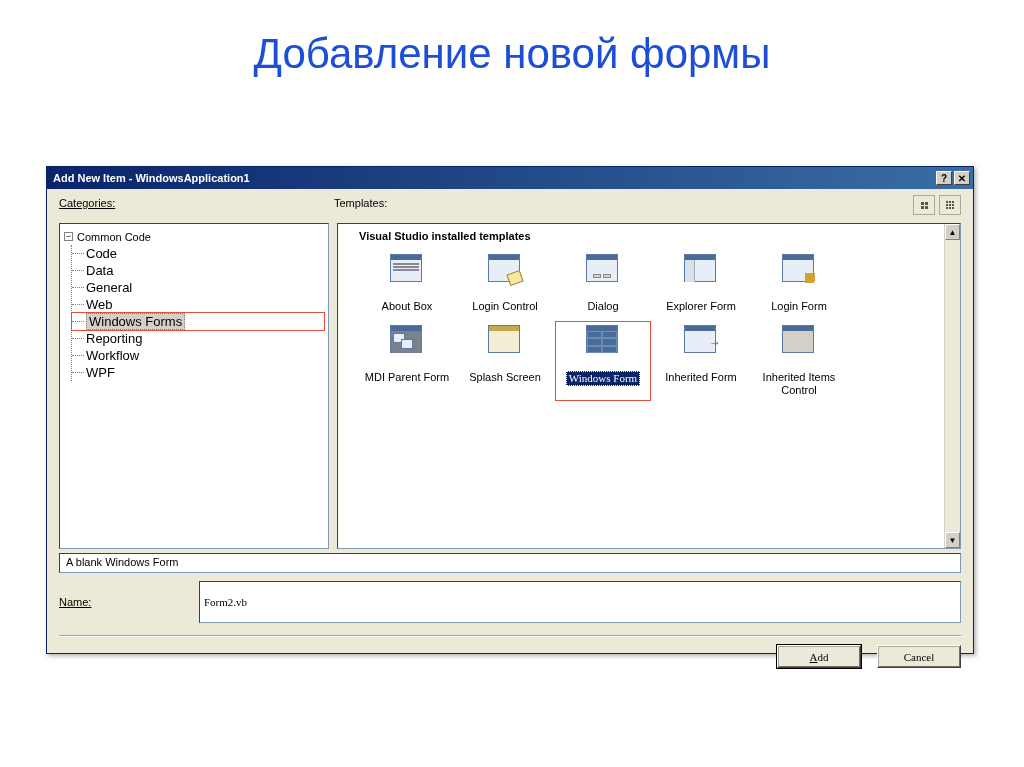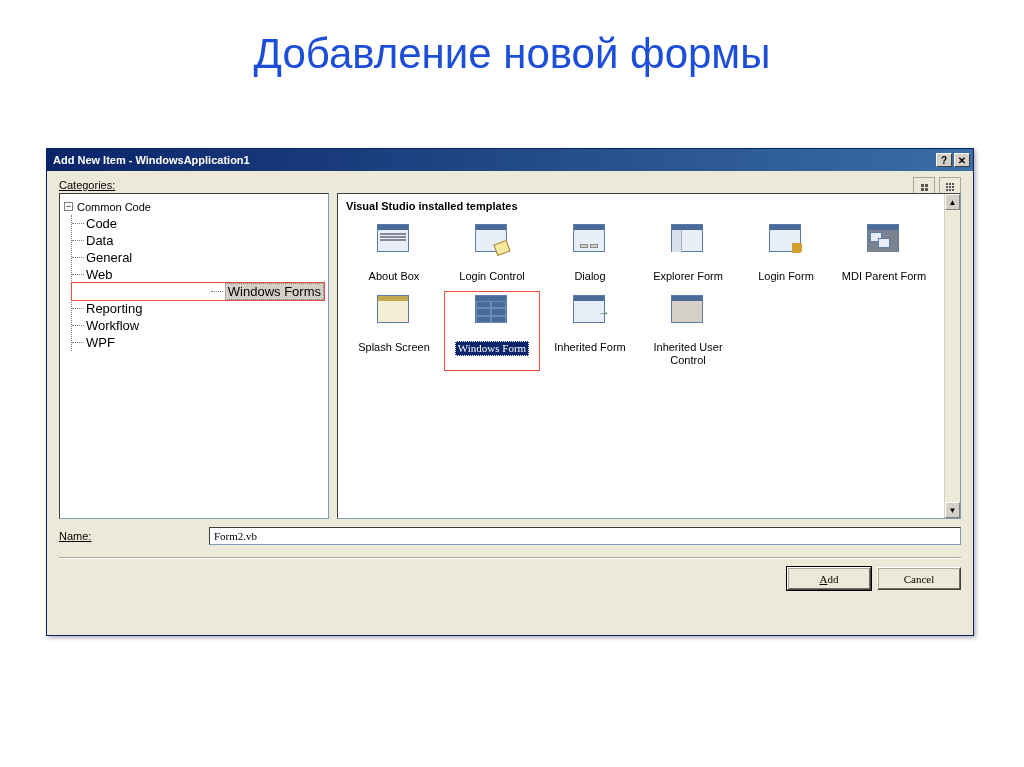--- a/index.html
+++ b/index.html
@@ -1,50 +1,50 @@
 <!DOCTYPE html>
 <html><head>
 <meta charset="utf-8">
 <style>
   * { box-sizing: border-box; margin: 0; padding: 0; }
   body { font-family: Tahoma, Arial, sans-serif; background: #fff; width: 1024px; height: 767px; position: relative; overflow: hidden; }
   .slide-title { font-size: 42px; font-weight: 400; text-align: center; padding: 30px 0 20px; color: #1d4ed8; font-family: Arial, sans-serif; }
 
-  .dialog { position: absolute; left: 46px; top: 148px; width: 928px; height: 488px; background: #ece9d8; border: 1px solid #0a246a; box-shadow: 2px 2px 4px rgba(0,0,0,0.3); }
+  .dialog { position: absolute; left: 46px; top: 166px; width: 928px; height: 488px; background: #ece9d8; border: 1px solid #0a246a; box-shadow: 2px 2px 4px rgba(0,0,0,0.3); }
   .titlebar { height: 22px; background: linear-gradient(to right, #0a246a, #3a6ea5); display: flex; align-items: center; padding: 0 3px 0 6px; color: #fff; font-size: 11px; font-weight: bold; }
   .titlebar-text { flex: 1; }
   .titlebar-btns { display: flex; gap: 2px; }
   .titlebar-btn { width: 16px; height: 14px; background: #d4d0c8; border: 1px solid #fff; border-right-color: #404040; border-bottom-color: #404040; display: flex; align-items: center; justify-content: center; font-size: 10px; font-weight: bold; color: #000; cursor: pointer; }
 
   .dialog-body { padding: 8px 12px 10px; position: relative; height: calc(100% - 22px); }
 
-  .top-labels { display: flex; gap: 0; margin-bottom: 2px; }
+  .top-labels { display: flex; gap: 0; margin-bottom: 14px; }
   .cat-label { width: 275px; font-size: 11px; color: #000; }
   .cat-label span { text-decoration: underline; }
   .tmpl-label { font-size: 11px; color: #000; flex: 1; }
 
   .view-btns { position: absolute; right: 12px; top: 6px; display: flex; gap: 4px; }
   .view-btn { width: 22px; height: 20px; background: #ece9d8; border: 1px solid #aca899; display: flex; align-items: center; justify-content: center; cursor: pointer; }
   .view-btn-icons { display: grid; grid-template-columns: 3px 3px; grid-template-rows: 3px 3px; gap: 1px; }
   .view-btn-icons div { background: #555; }
   .view-btn.small .view-btn-icons { grid-template-columns: 2px 2px 2px; grid-template-rows: 2px 2px 2px; }
 
   .panels { display: flex; gap: 8px; height: 326px; }
   .tree-panel { width: 270px; background: #fff; border: 1px solid #7f9db9; border-top-color: #404040; border-left-color: #404040; padding: 4px; overflow: auto; }
   .tree-root { font-size: 11px; }
   .tree-node { display: flex; align-items: center; height: 17px; cursor: pointer; }
   .tree-toggle { width: 9px; height: 9px; border: 1px solid #808080; display: flex; align-items: center; justify-content: center; margin-right: 4px; font-size: 9px; line-height: 1; background: #fff; }
   .tree-children { margin-left: 7px; border-left: 1px dotted #808080; padding-left: 0; }
   .tree-child { display: flex; align-items: center; height: 17px; font-size: 13px; cursor: pointer; position: relative; }
   .tree-child::before { content: ''; display: inline-block; width: 12px; border-top: 1px dotted #808080; margin-right: 2px; }
   .tree-child.selected span.label { background: #d4d0c8; border: 1px dotted #808080; padding: 0 2px; }
-  .tree-child.highlighted { outline: 1px solid #e74c3c; outline-offset: 0; justify-content: flex-end; }
+  .tree-child.highlighted { outline: 1px solid #e74c3c; outline-offset: 0; }
 
   .template-panel { flex: 1; background: #fff; border: 1px solid #7f9db9; border-top-color: #404040; border-left-color: #404040; position: relative; display: flex; }
-  .template-content { flex: 1; padding: 6px 8px; overflow: hidden; }
+  .template-content { flex: 1; padding: 6px 21px; overflow: hidden; }
   .template-header { font-size: 11px; font-weight: bold; margin-bottom: 8px; }
   .template-grid { display: flex; flex-wrap: wrap; gap: 4px 2px; }
   .template-item { width: 96px; text-align: center; font-size: 11px; cursor: pointer; padding: 4px 0; }
   .template-item.selected { outline: 1px solid #e74c3c; outline-offset: -1px; font-family: Liberation Serif, serif; }
   .template-item.selected .item-label { background: #0a246a; color: #fff; border: 1px dotted #fff; padding: 0 2px; }
   .item-icon { width: 34px; height: 30px; margin: 0 auto 4px; position: relative; }
   .item-label { display: inline-block; line-height: 13px; }
 
   .micro-form { width: 32px; height: 28px; border: 1px solid #5a7aa8; background: #e8eef7; position: relative; }
   .micro-form .mf-title { height: 5px; background: #4a6a98; }
@@ -71,28 +71,28 @@
   .micro-form.winform .mf-body div { border: 0.5px solid #6a8ab8; }
   .micro-form.inherited::after { content: '→'; position: absolute; right: -6px; top: 8px; font-size: 12px; color: #3a7a3a; font-weight: bold; }
   .micro-form.inhuser { background: #d4d0c8; }
 
   .scrollbar { width: 16px; background: #ece9d8; border-left: 1px solid #d4d0c8; display: flex; flex-direction: column; }
   .scroll-btn { height: 16px; background: #d4d0c8; border: 1px solid #fff; border-right-color: #808080; border-bottom-color: #808080; display: flex; align-items: center; justify-content: center; font-size: 8px; cursor: pointer; }
   .scroll-track { flex: 1; }
 
   .desc-bar { margin-top: 4px; height: 20px; background: #fff; border: 1px solid #7f9db9; border-top-color: #404040; border-left-color: #404040; font-size: 11px; padding: 2px 6px; }
 
-  .name-row { display: flex; align-items: center; margin-top: 8px; gap: 20px; }
+  .name-row { display: flex; align-items: center; margin-top: 8px; gap: 10px; }
   .name-label { font-size: 11px; width: 130px; }
   .name-label span { text-decoration: underline; }
-  .name-input { flex: 1; font-size: 11px; padding: 2px 4px; border: 1px solid #7f9db9; border-top-color: #404040; border-left-color: #404040; background: #fff; font-family: Tahoma; }
+  .name-input { flex: 1; font-size: 11px; padding: 14px 4px; border: 1px solid #7f9db9; border-top-color: #404040; border-left-color: #404040; background: #fff; font-family: Tahoma; }
 
   .hr { border: none; border-top: 1px solid #aca899; border-bottom: 1px solid #fff; margin: 12px 0 8px; }
 
-  .btn-row { display: flex; justify-content: flex-end; gap: 6px; }
+  .btn-row { display: flex; justify-content: flex-end; gap: 16px; }
   .btn { width: 84px; height: 23px; font-size: 11px; background: #ece9d8; border: 1px solid #404040; border-top-color: #fff; border-left-color: #fff; box-shadow: 1px 1px 0 #aca899 inset, -1px -1px 0 #716f64 inset; cursor: pointer; font-family: Tahoma; }
   .btn.default { outline: 1px solid #000; }
   .btn .ul { text-decoration: underline; }
 </style>
 </head>
 <body>
 
 <div class="slide-title">Добавление новой формы</div>
 
 <div class="dialog">
@@ -124,20 +124,21 @@
             <div></div>
             <div></div>
             <div></div>
             <div></div>
           </div>
       </div>
     </div>
 
     <div class="top-labels">
       <div class="cat-label"><span>C</span><span>ategories:</span></div>
+      <div class="tmpl-label">Templates:</div>
     </div>
 
     <div class="panels">
       <div class="tree-panel">
         <div class="tree-root">
           <div class="tree-node">
             <span class="tree-toggle">−</span>
             <span>Common Code</span>
           </div>
           <div class="tree-children" id="tree-children">
@@ -245,31 +246,32 @@
                   <div class="micro-form inherited">
                     <div class="mf-title"></div>
                     <div class="mf-body"></div>
                   </div>
                 </div><br><span class="item-label">Inherited Form</span></div>
               <div class="template-item"><div class="item-icon">
                   <div class="micro-form inhuser">
                     <div class="mf-title"></div>
                     <div class="mf-body"></div>
                   </div>
-                </div><br><span class="item-label">Inherited User Control</span></div>
+                </div><br><span class="item-label">Inherited Items Control</span></div>
             </div>
         </div>
         <div class="scrollbar">
           <div class="scroll-btn">▲</div>
           <div class="scroll-track"></div>
           <div class="scroll-btn">▼</div>
         </div>
       </div>
     </div>
 
+    <div class="desc-bar">A blank Windows Form</div>
 
     <div class="name-row">
       <div class="name-label"><span>N</span><span>ame:</span></div>
       <input class="name-input" type="text" value="Form2.vb" style="">
     </div>
 
     <hr class="hr">
 
     <div class="btn-row">
       <button class="btn default"><span class="ul">A</span><span>dd</span></button>

